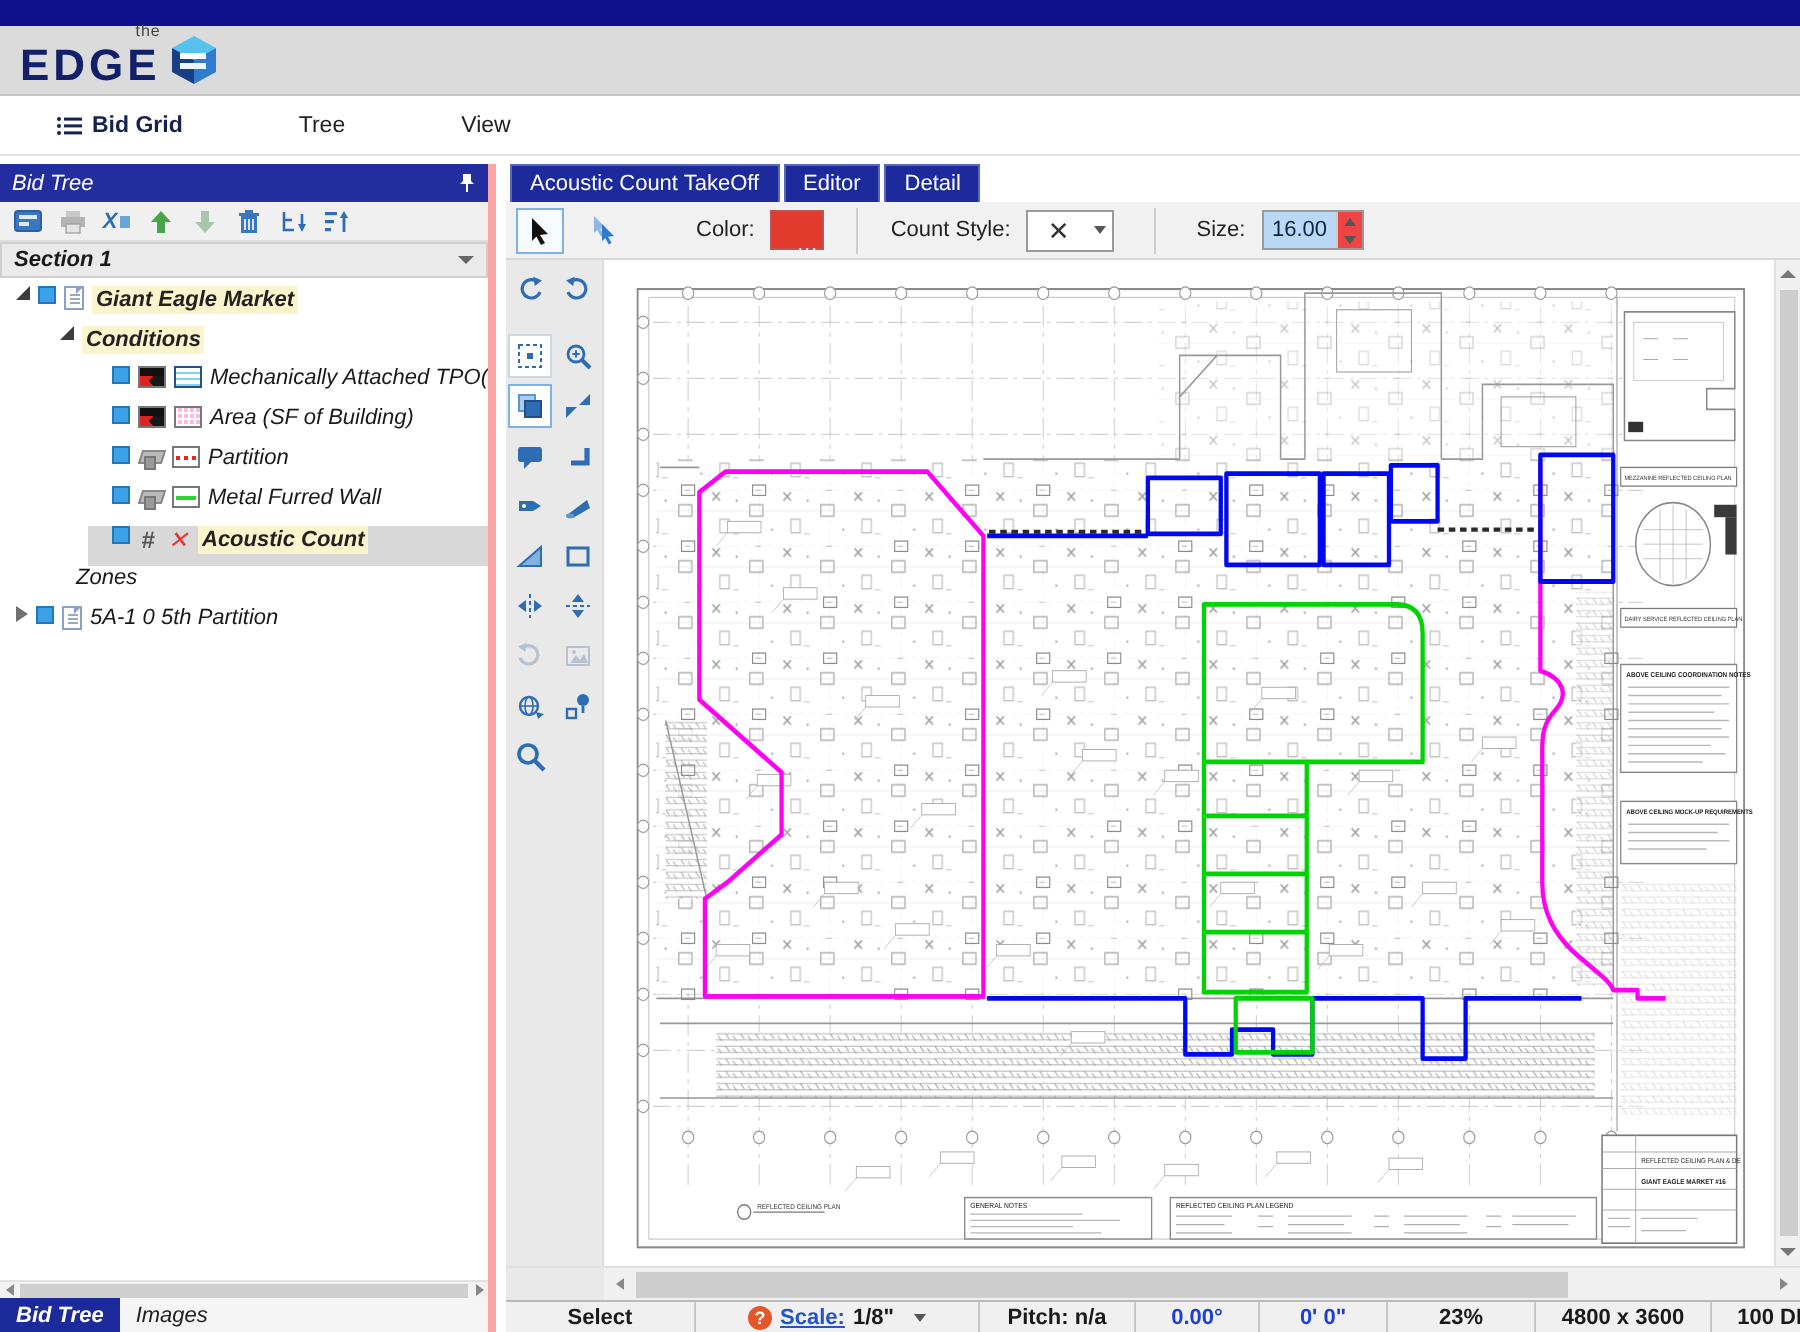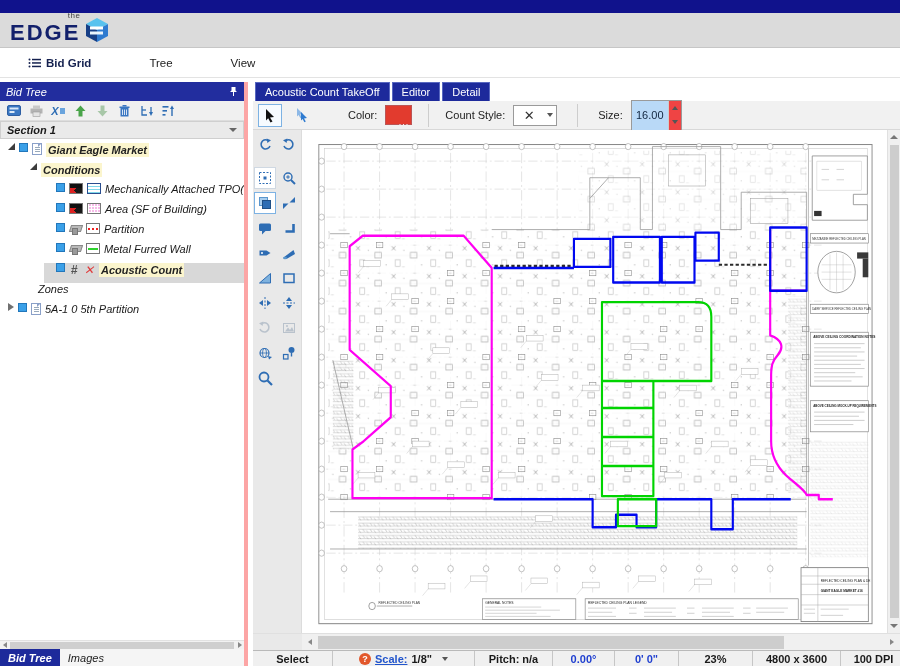--- a/index.html
+++ b/index.html
@@ -76,21 +76,21 @@
   .tool-btn { width:24px; height:23px; display:flex; align-items:center; justify-content:center; border:1px solid transparent; }
   .tool-btn.on { border:1px solid #7db2e3; background:#f6fbff; }
   .sep { width:1px; height:23px; background:#cdcdcd; }
   .tb-label { font-size:11px; color:#222; }
   .swatch { width:27px; height:20px; border:1px solid #b55; position:relative; }
   .swatch svg { display:block; }
   .swatch .dots { position:absolute; right:2px; bottom:-3px; color:#fff; font-size:9px; letter-spacing:1px; }
   .combo { width:44px; height:21px; background:#fff; border:1px solid #9a9a9a; display:flex; align-items:center; }
   .combo .glyph { flex:1; text-align:center; font-size:13px; color:#333; }
   .combo .dd { width:12px; display:flex; justify-content:center; }
-  .spin { height:31px; border:1px solid #9a9a9a; background:#ef4444; display:flex; }
+  .spin { height:20px; border:1px solid #9a9a9a; background:#ef4444; display:flex; }
   .spin .val { width:36px; background:#b9d9f7; color:#10253f; font-size:11px; display:flex; align-items:center; justify-content:center; }
   .spin .btns { width:13px; display:flex; flex-direction:column; border-left:1px solid #ccc; }
   .spin .btns div { flex:1; display:flex; align-items:center; justify-content:center; }
   .tri-u { width:0;height:0;border-bottom:4px solid #555;border-left:3px solid transparent;border-right:3px solid transparent; }
   .tri-d { width:0;height:0;border-top:4px solid #555;border-left:3px solid transparent;border-right:3px solid transparent; }
 
   .canvas-row { flex:1; display:flex; min-height:0; }
   .tool-col { width:49px; flex:none; background:#e9e9e9; border-right:1px solid #dcdcdc; display:grid; grid-template-columns:22px 22px; justify-content:center; align-content:start; gap:3px 2px; padding-top:4px; }
   .vtool { width:22px; height:22px; display:flex; align-items:center; justify-content:center; border:1px solid transparent; }
   .vtool.on { background:#fff; border:1px solid #7db2e3; }
@@ -104,21 +104,21 @@
   .canvas-hscroll .spacer { width:49px; height:100%; background:#e9e9e9; flex:none; }
   .canvas-hscroll .btn { width:16px; display:flex; align-items:center; justify-content:center; }
   .canvas-hscroll .thumb { width:72%; height:13px; background:#cdcdcd; }
   .canvas-hscroll .track { flex:1; }
 
   .statusbar { height:16px; background:#f0f0f0; border-top:1px solid #b9b9b9; display:flex; align-items:stretch; font-size:11px; font-weight:bold; flex:none; }
   .scell { display:flex; align-items:center; justify-content:center; gap:4px; border-right:1px solid #c6c6c6; }
   .scell.blue { color:#1f3fd0; }
   .scale-link { color:#2255cc; text-decoration:underline; }
   .qmark { width:12px; height:12px; border-radius:50%; background:#e2572b; color:#fff; font-size:9px; display:flex; align-items:center; justify-content:center; font-weight:bold; }
-  .w95{width:80px;flex:none;} .w142{width:142px;flex:none;} .w78{width:78px;flex:none;}
+  .w95{width:95px;flex:none;} .w142{width:142px;flex:none;} .w78{width:78px;flex:none;}
   .w62{width:62px;flex:none;} .w64{width:64px;flex:none;} .w74{width:74px;flex:none;}
   .w88{width:88px;flex:none;} .w66{width:66px;flex:none;} .iconcell{flex:1;border-right:none;}
 </style>
 </head>
 <body>
 
 <div class="app">
 
   <div class="titlebar"></div>
 

